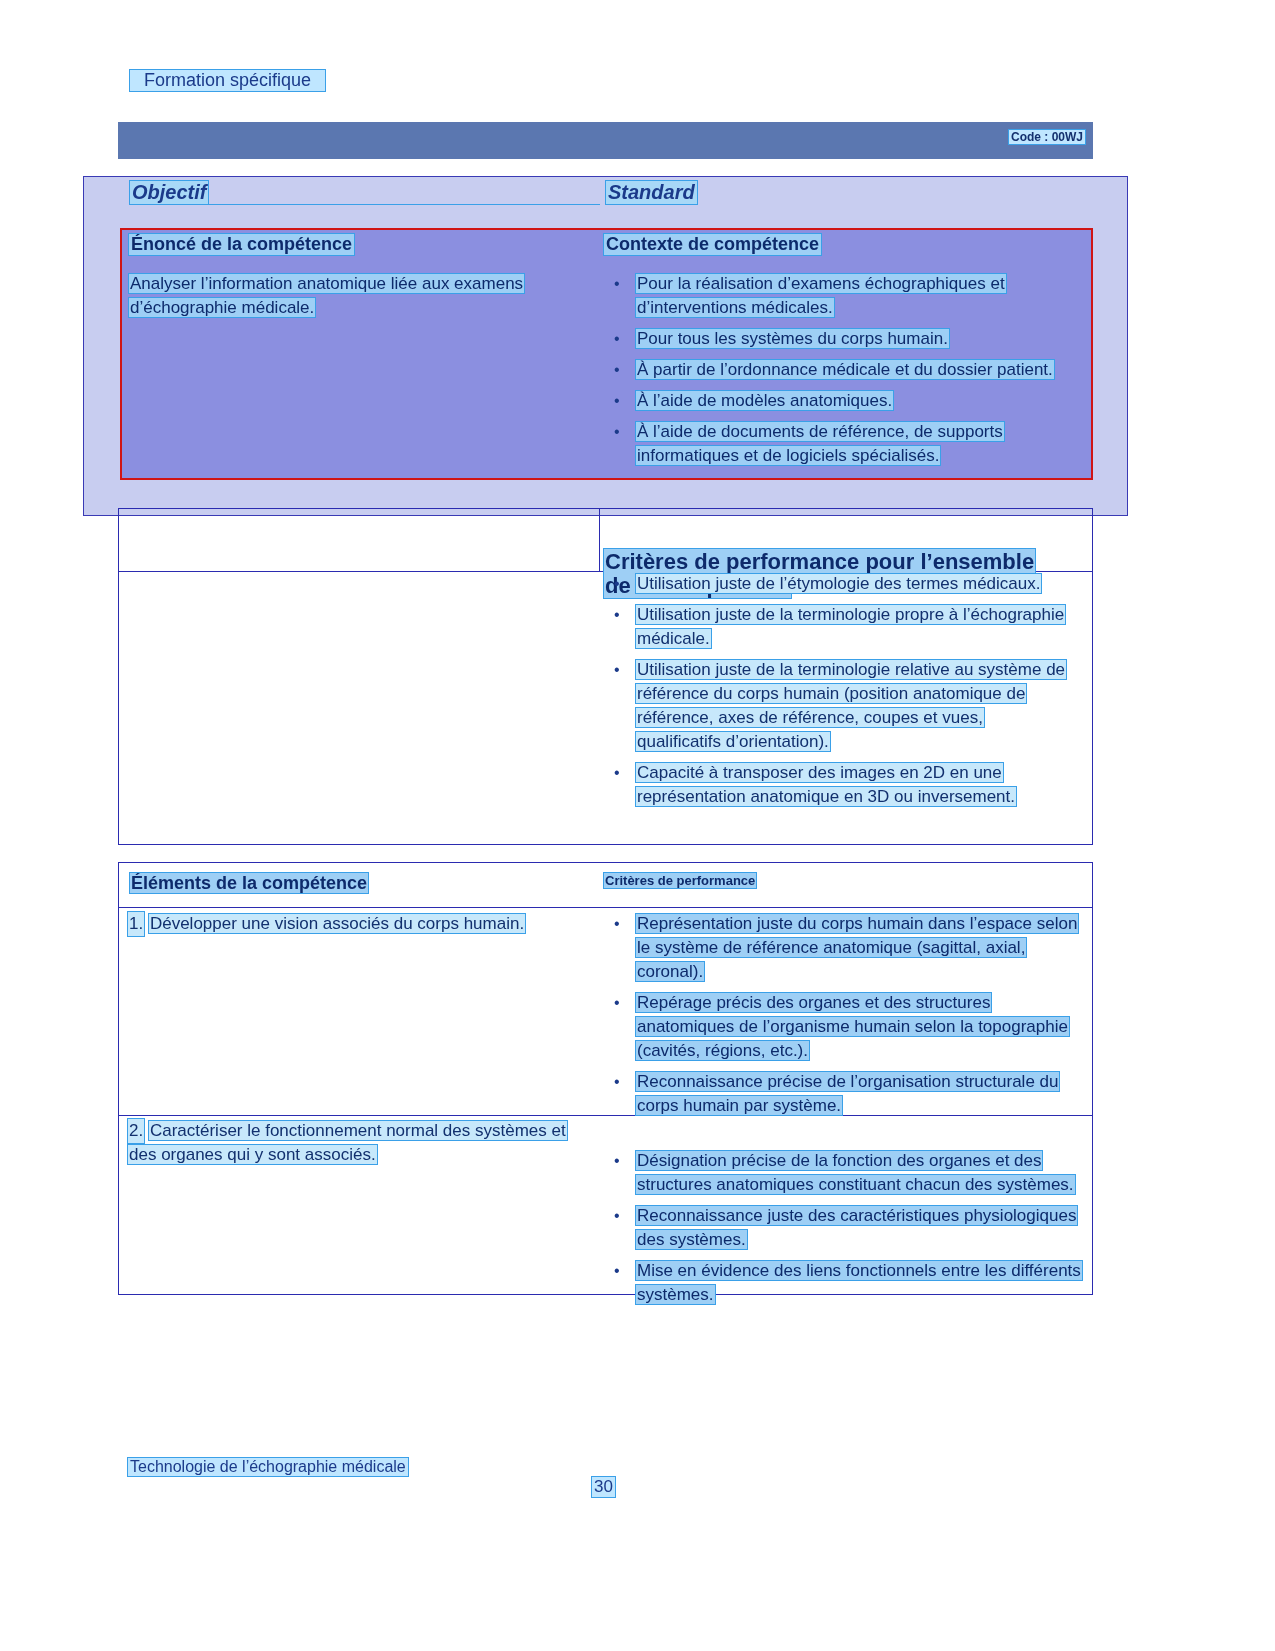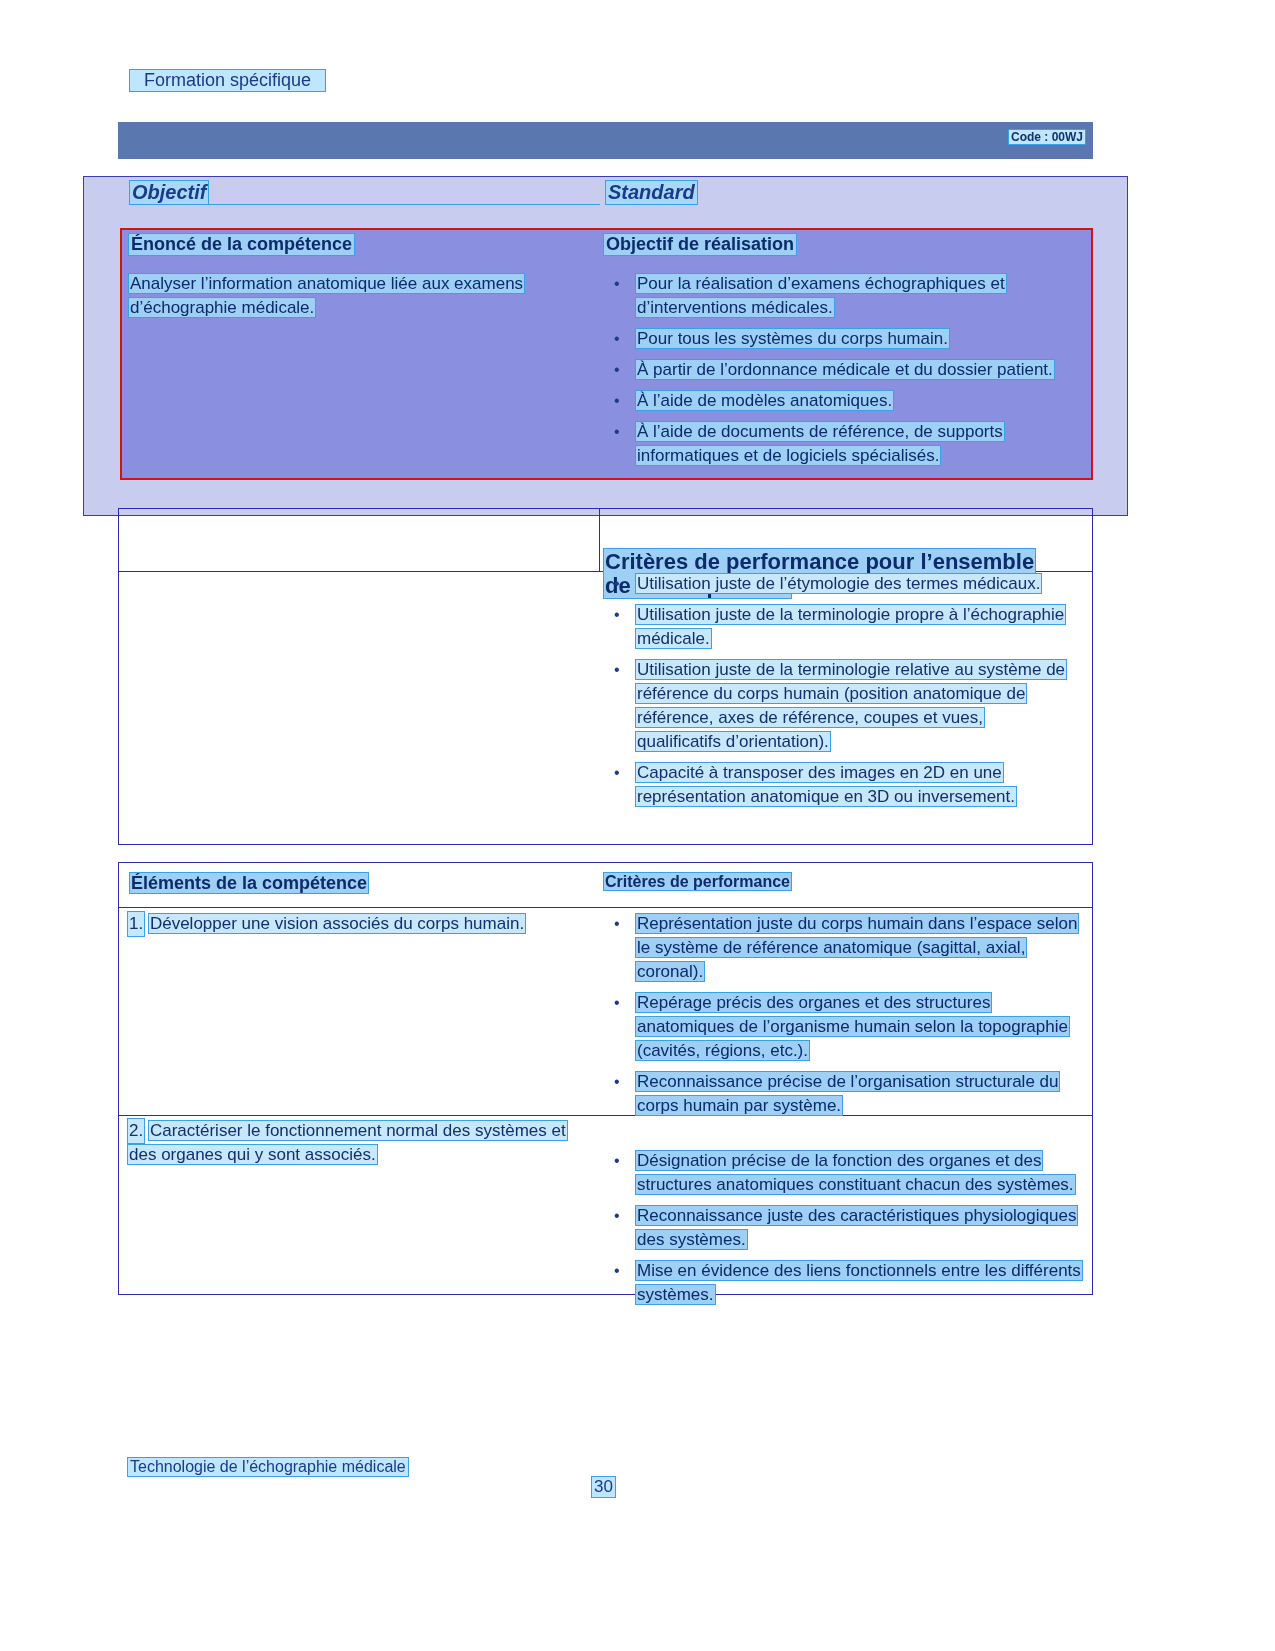--- a/index.html
+++ b/index.html
@@ -251,21 +251,21 @@
     left: 130px;
     top: 873px;
     font-size: 18px;
     font-weight: bold;
     color: #0d2a6b;
   }
   .elem-head-r {
     position: absolute;
     left: 604px;
     top: 873px;
-    font-size: 16px;
+    font-size: 13px;
     font-weight: bold;
     color: #0d2a6b;
   }
 
   .elem-item {
     position: absolute;
     left: 128px;
     width: 460px;
     font-size: 17px;
     line-height: 24px;
@@ -312,21 +312,21 @@
     <div class="code-text">Code :   00WJ</div>
   </div>
 
   <div class="band"></div>
   <div class="obj-title">Objectif</div>
   <div class="underline-obj"></div>
   <div class="std-title">Standard</div>
 
   <div class="comp-box"></div>
   <div class="cell-head" style="left:129px; top:234px;">Énoncé de la compétence</div>
-  <div class="cell-head" style="left:604px; top:234px;">Objectif de réalisation</div>
+  <div class="cell-head" style="left:604px; top:234px;">Contexte de compétence</div>
 
   <div class="enonce-text">
     <span class="txt">Analyser l’information anatomique liée aux examens d’échographie médicale.</span>
   </div>
 
   <div class="contexte-list">
     <ul class="bullets">
       <li><span class="txt">Pour la réalisation d’examens échographiques et d’interventions médicales.</span></li>
       <li><span class="txt">Pour tous les systèmes du corps humain.</span></li>
       <li><span class="txt">À partir de l’ordonnance médicale et du dossier patient.</span></li>

